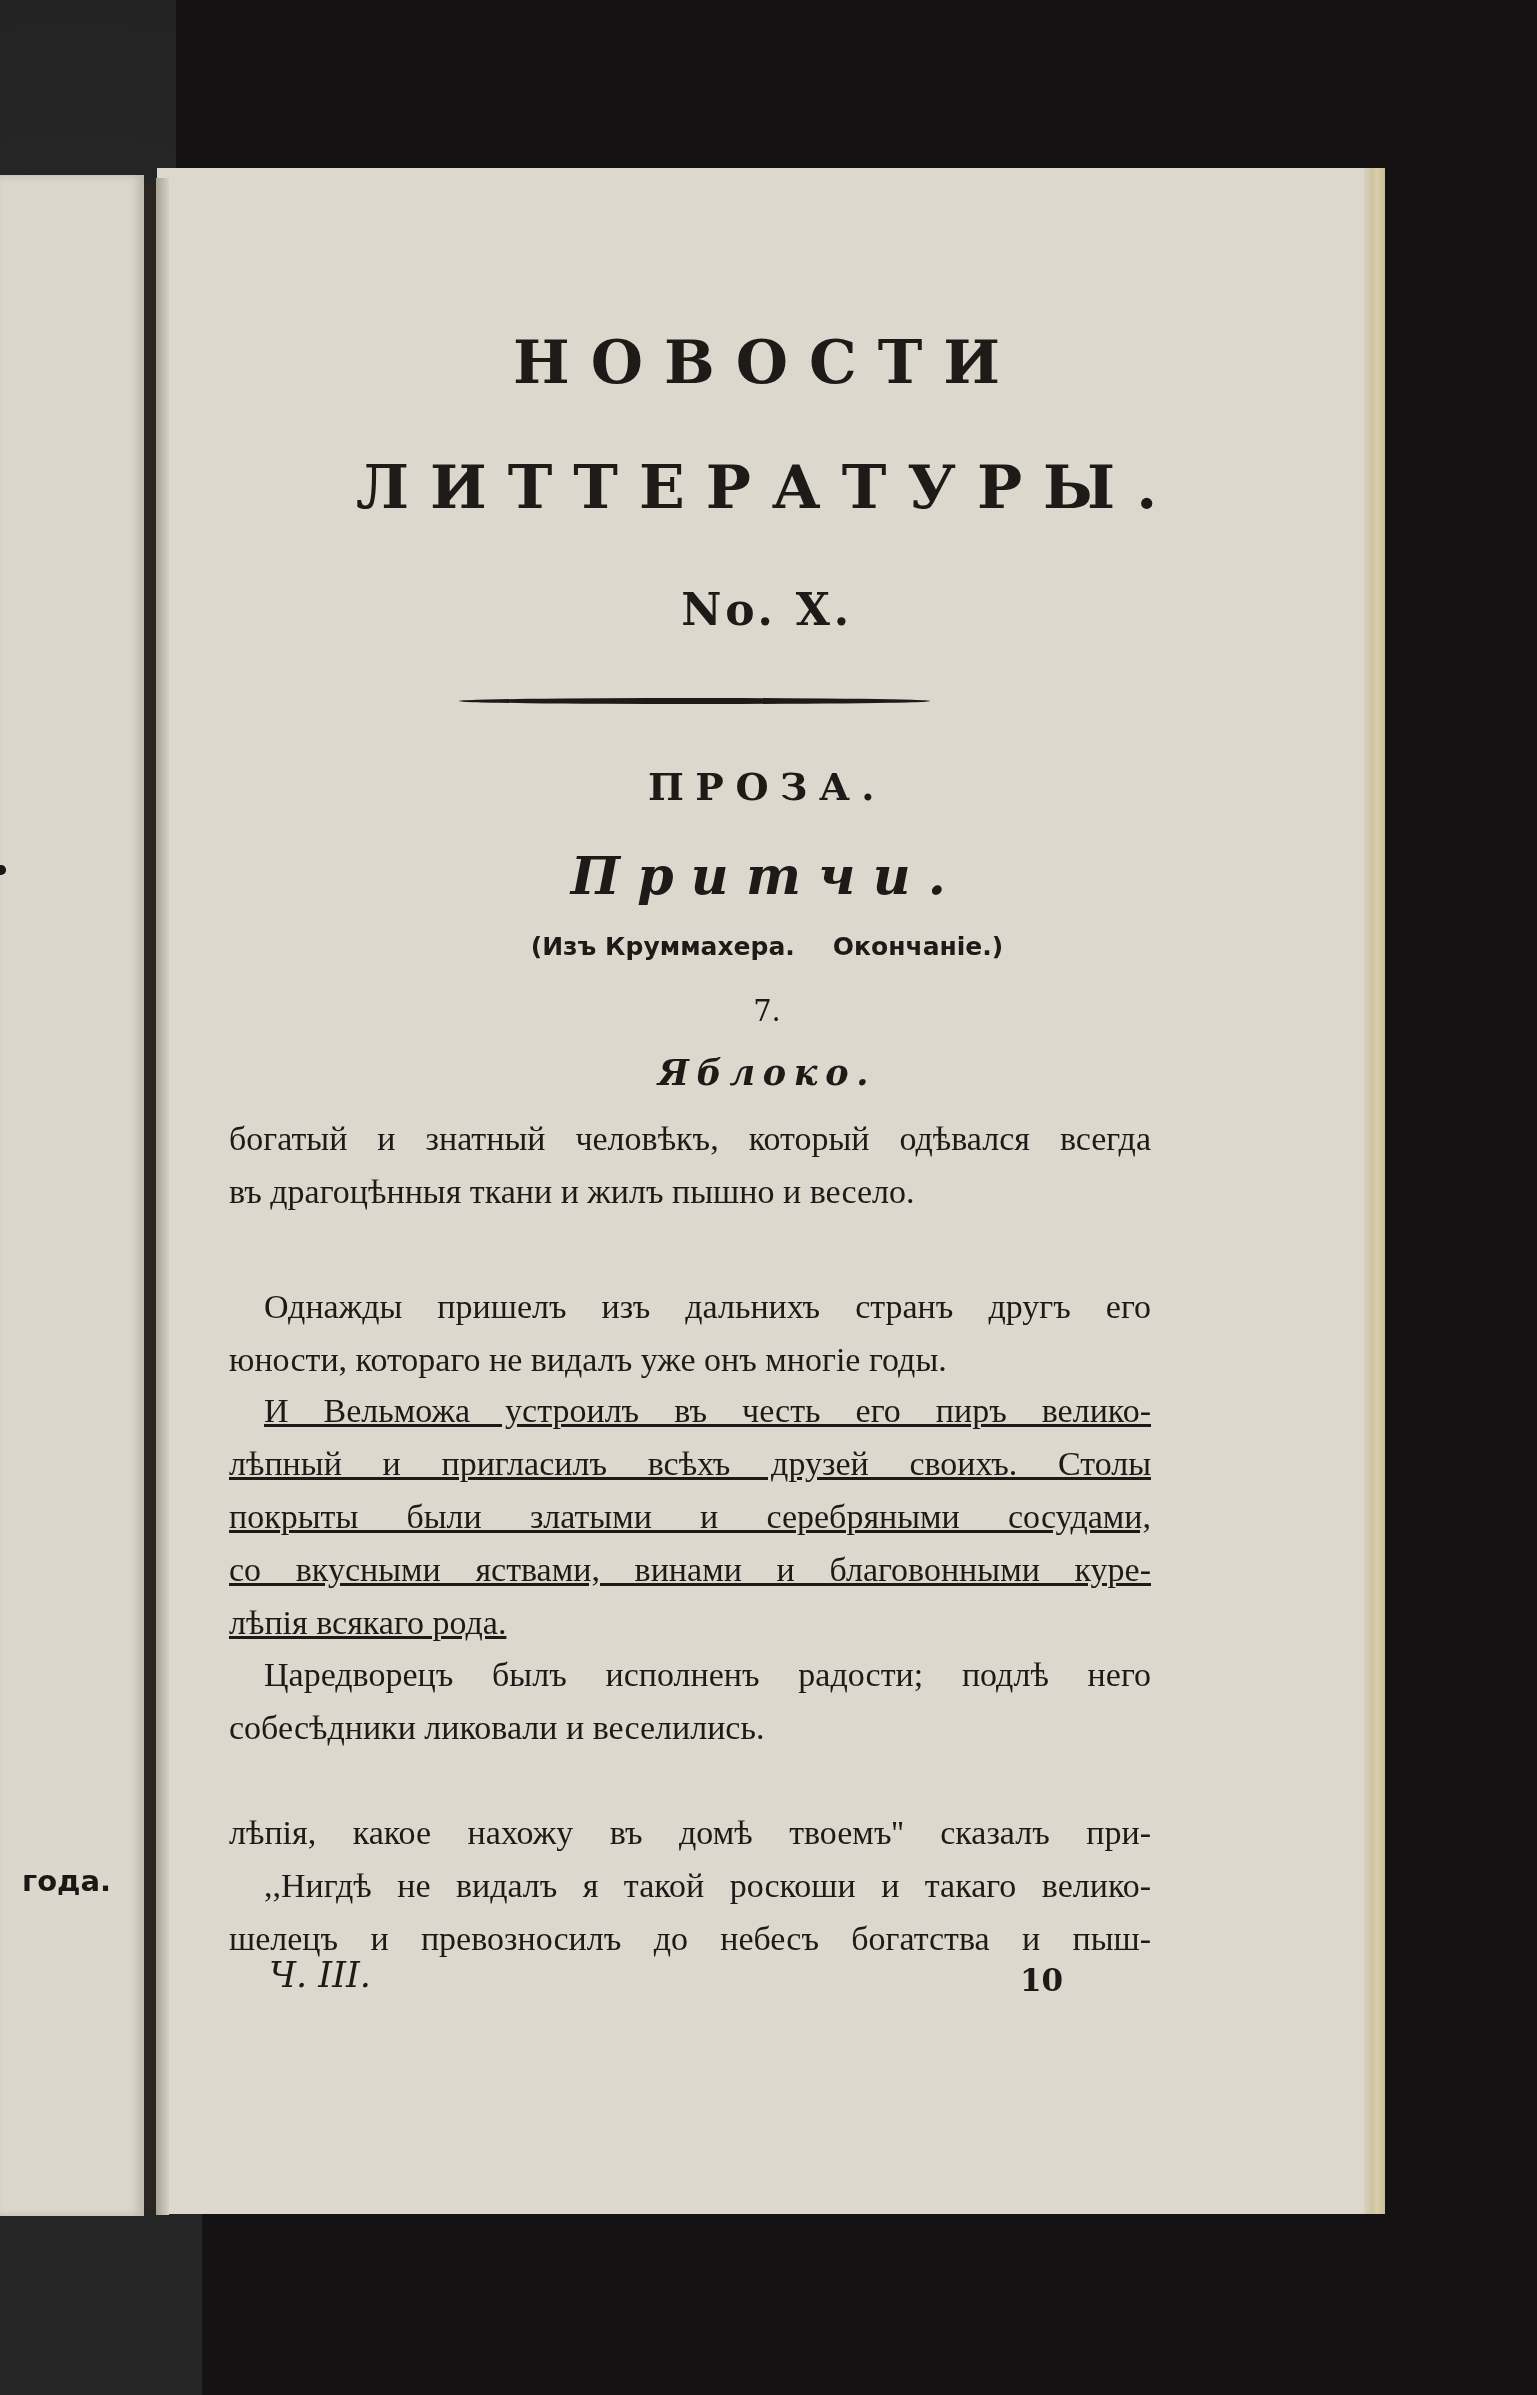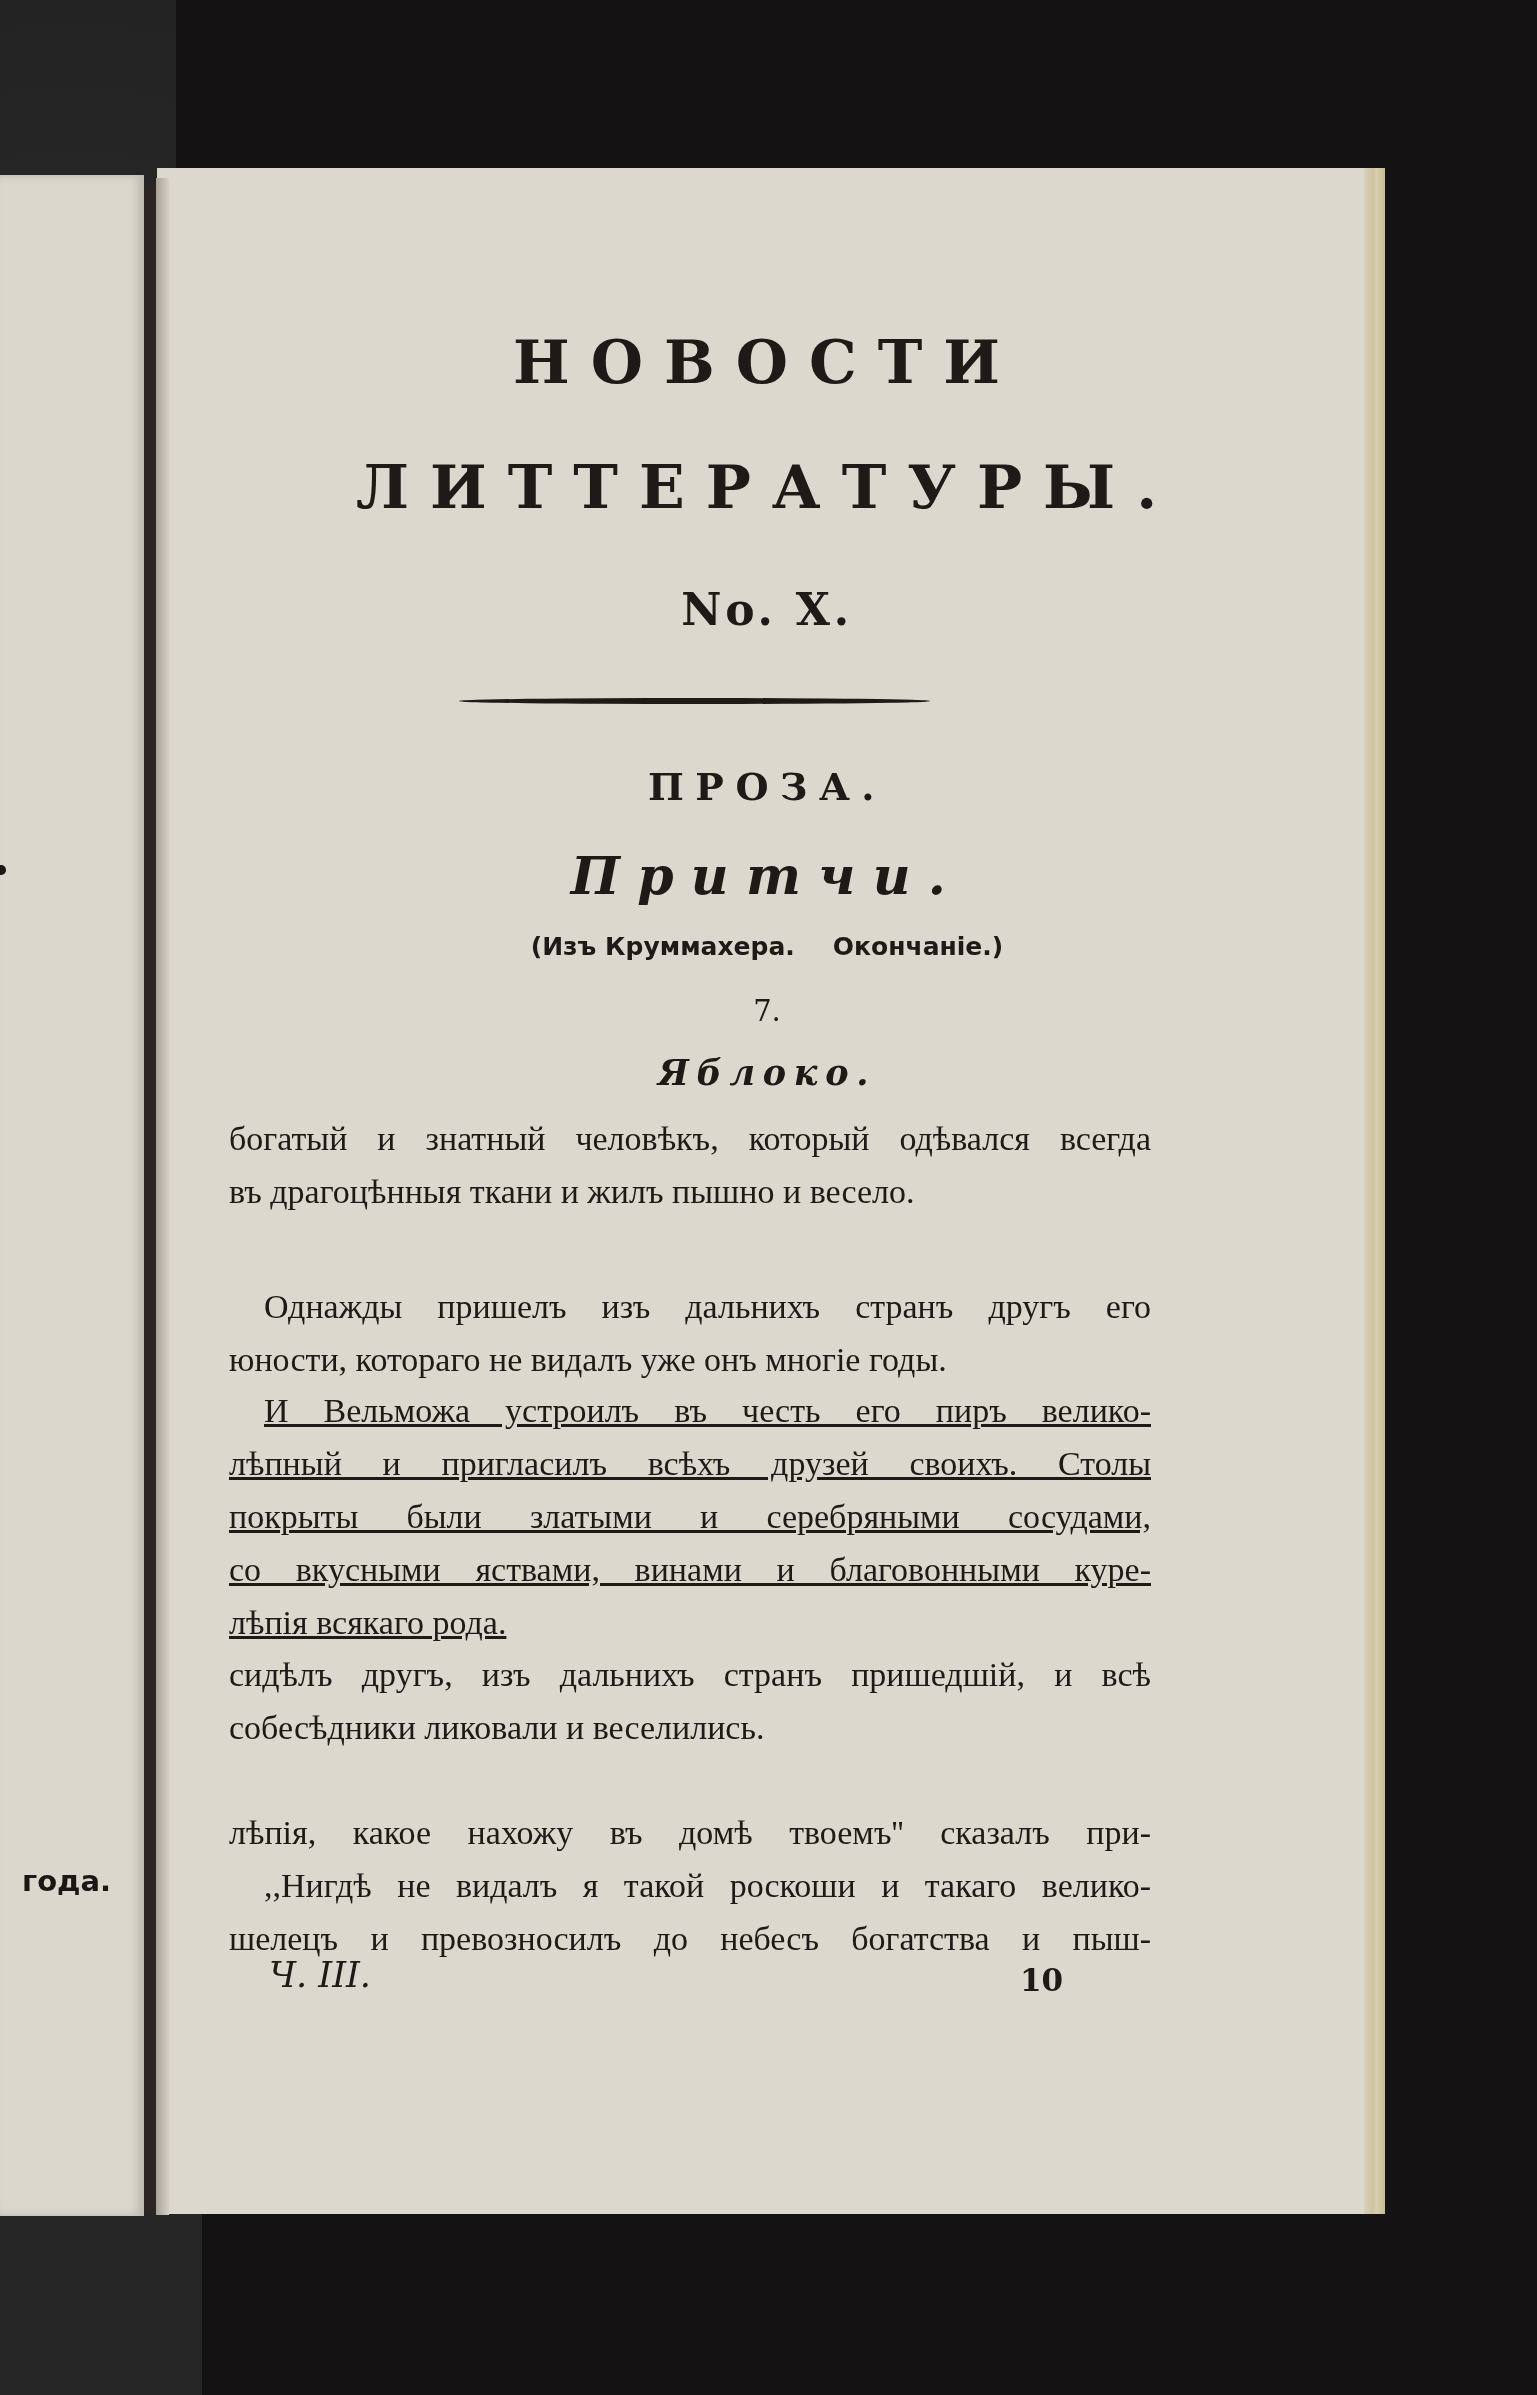--- a/index.html
+++ b/index.html
@@ -95,21 +95,21 @@
   <span class="line last">юности, котораго не видалъ уже онъ многіе годы.</span>
 </div>
 <div class="body p3">
   <span class="line indent">И Вельможа устроилъ въ честь его пиръ велико-</span>
   <span class="line">лѣпный и пригласилъ всѣхъ друзей своихъ. Столы</span>
   <span class="line">покрыты были златыми и серебряными сосудами,</span>
   <span class="line">со вкусными яствами, винами и благовонными куре-</span>
   <span class="line last">лѣпія всякаго рода.</span>
 </div>
 <div class="body p4">
-  <span class="line">сидѣлъ другъ, изъ дальнихъ странъ пришедшій, и всѣ</span>
+  <span class="line indent">Царедворецъ былъ исполненъ радости; подлѣ него</span>
   <span class="line last">собесѣдники ликовали и веселились.</span>
 </div>
 <div class="body p5">
   <span class="line">лѣпія, какое нахожу въ домѣ твоемъ'' сказалъ при-</span>
   <span class="line indent">,,Нигдѣ не видалъ я такой роскоши и такаго велико-</span>
   <span class="line">шелецъ и превозносилъ до небесъ богатства и пыш-</span>
 </div>
 
 <div class="footer-sig">Ч. III.</div>
 <div class="footer-page">10</div>

